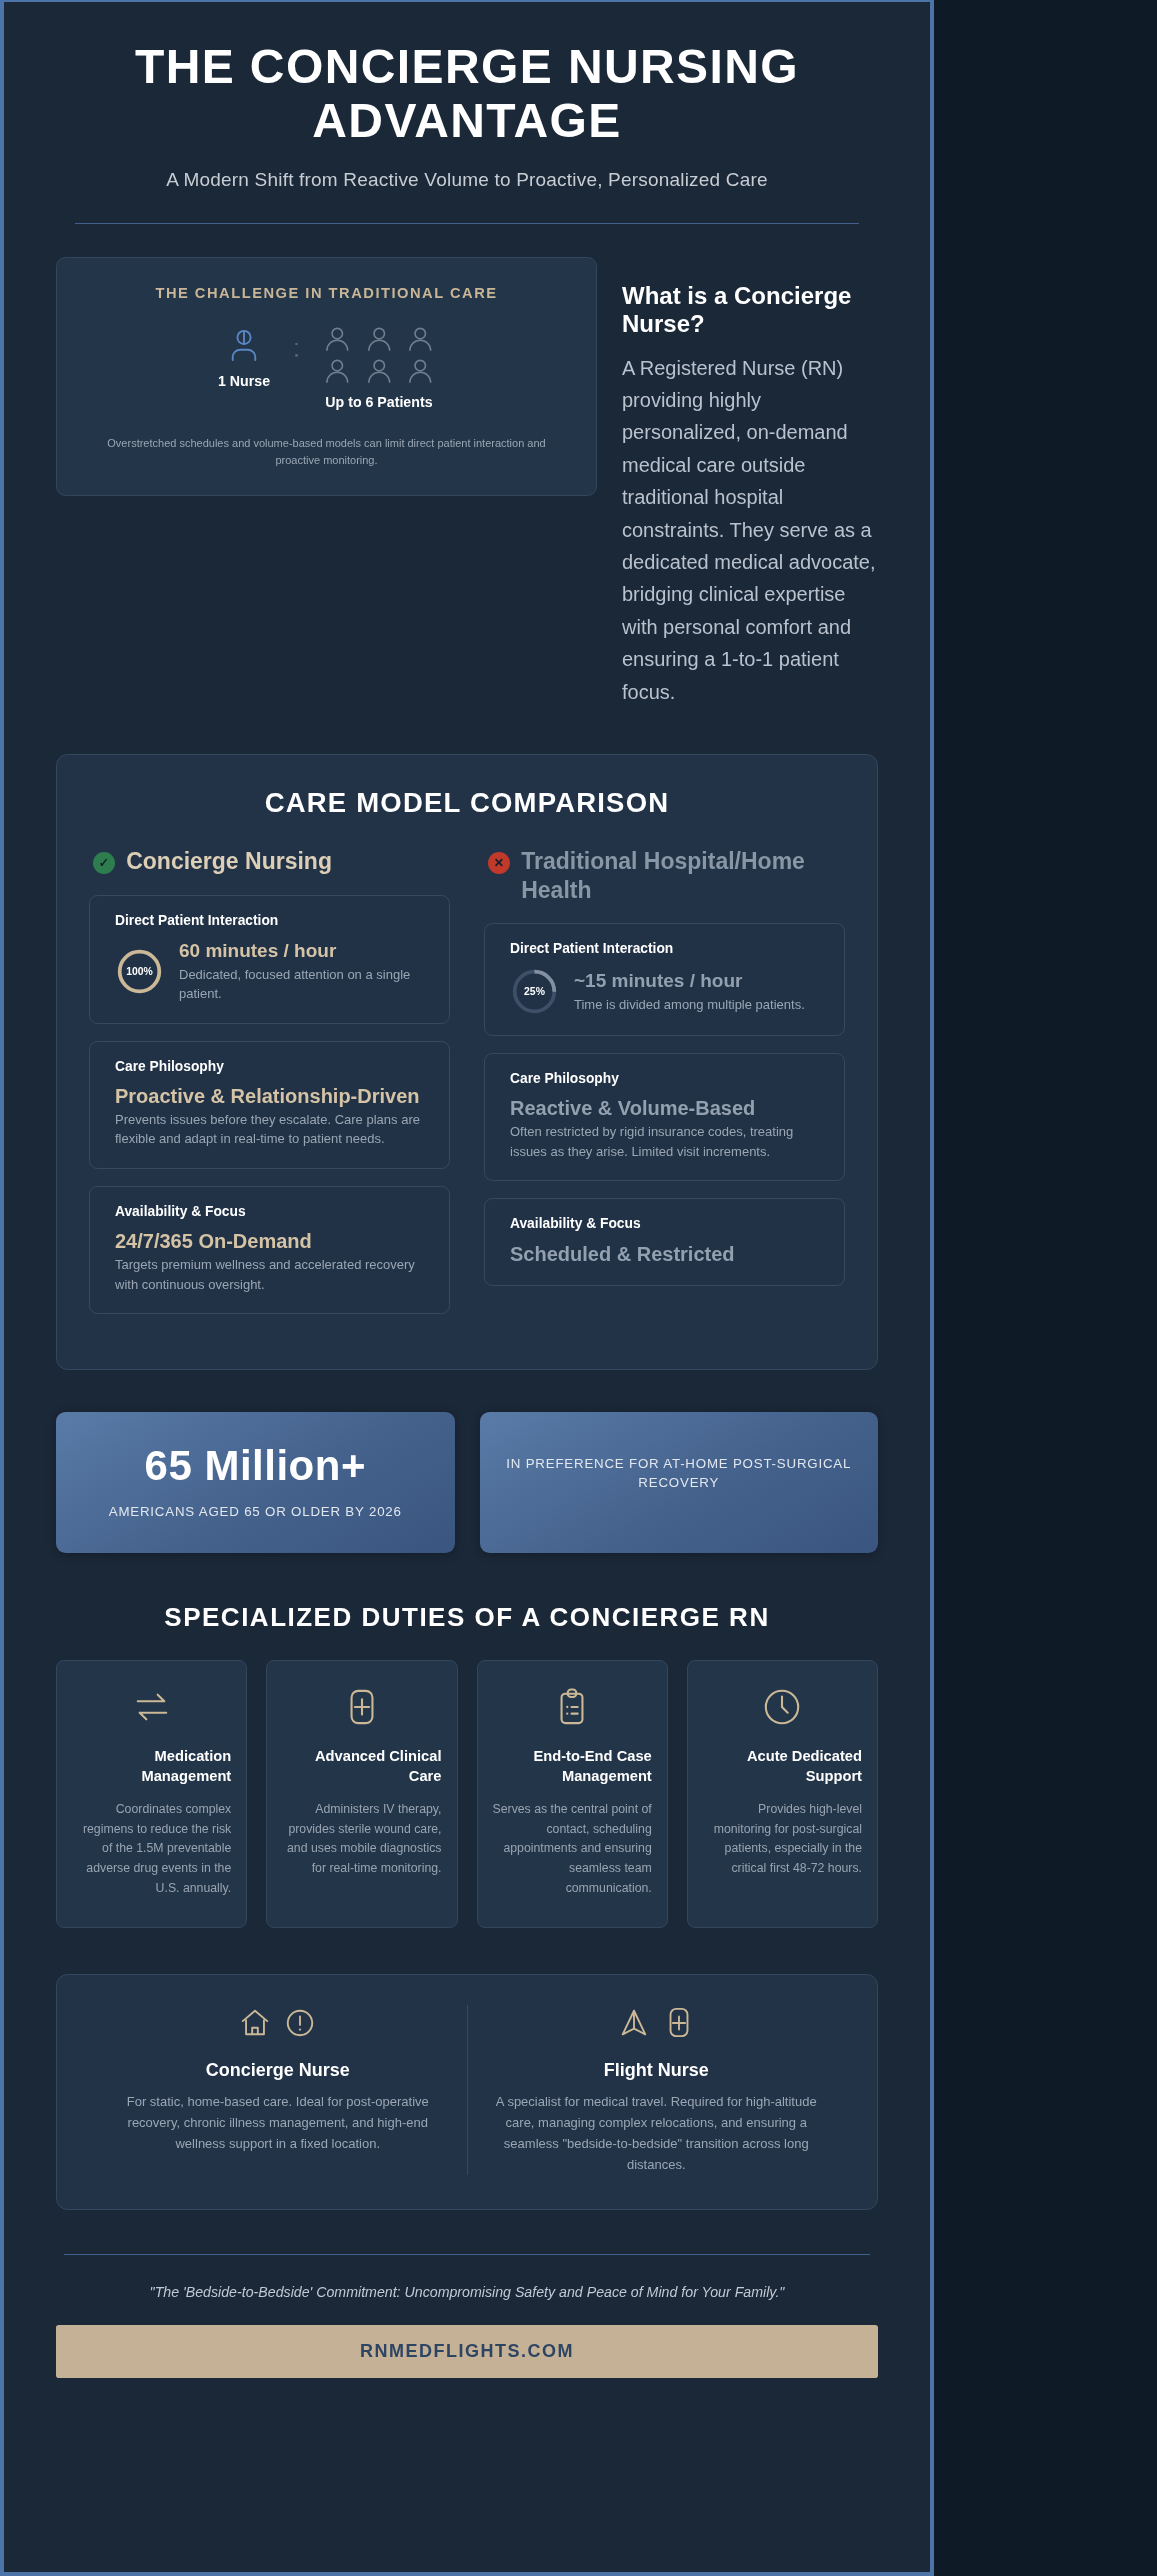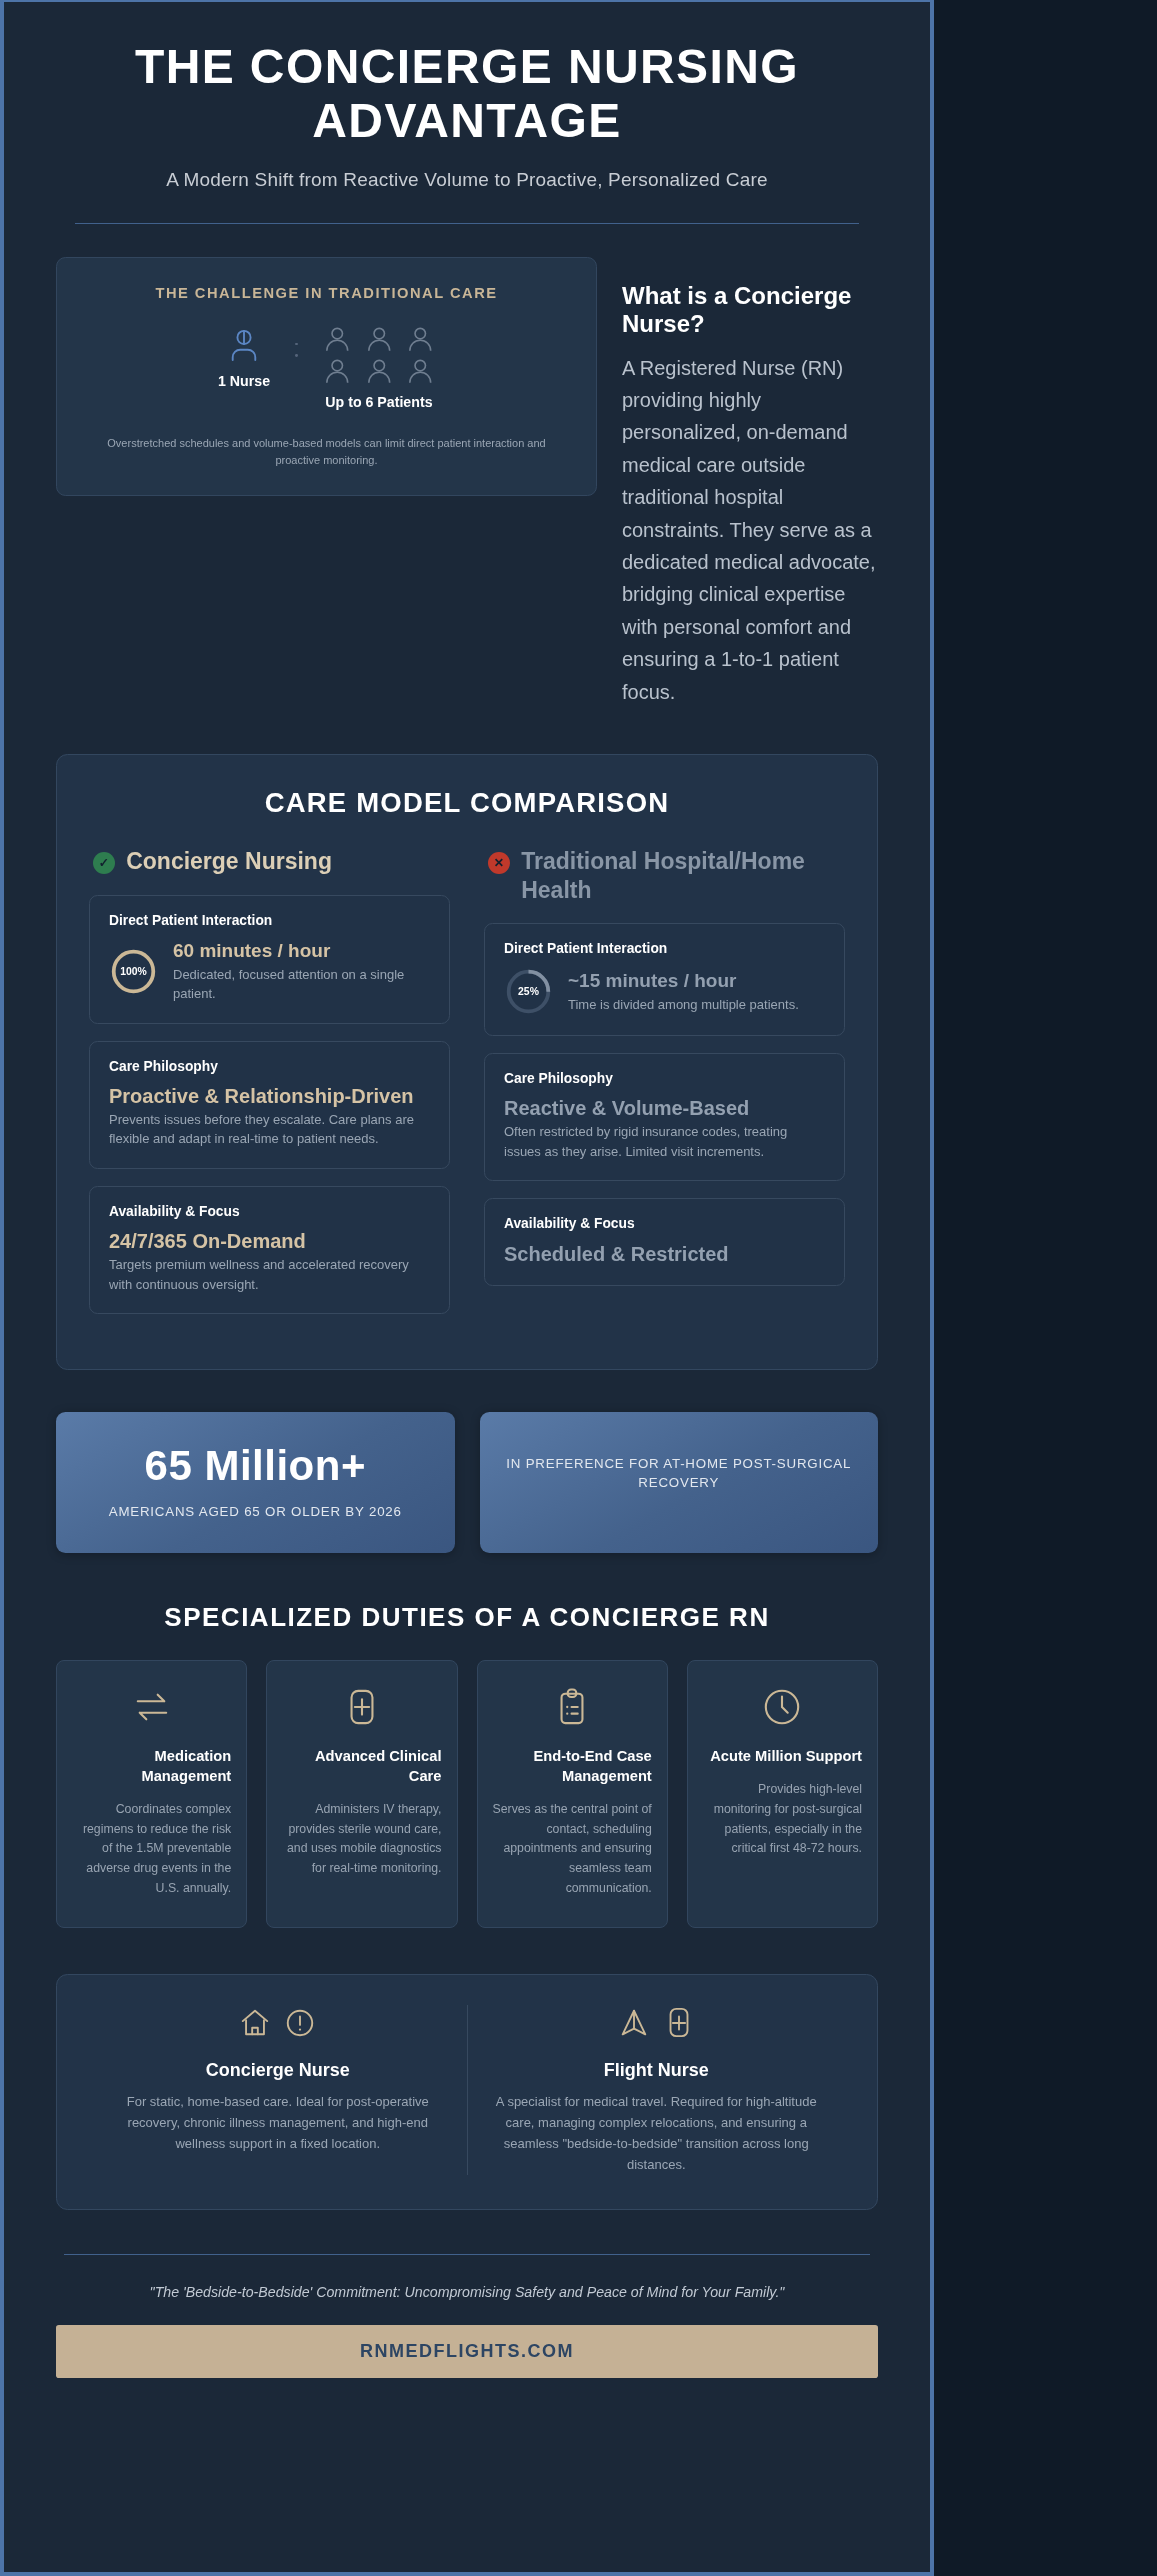--- a/index.html
+++ b/index.html
@@ -146,21 +146,21 @@
   }
   .badge.good { background: #2e7d4f; }
   .badge.bad  { background: #c0392b; }
   .col-title { font-size: 23px; font-weight: bold; line-height: 1.22; }
   .col-title.good { color: #dccfb6; }
   .col-title.bad  { color: #8996a6; }
 
   .cmp-card {
     border: 0.9px solid #37495f;
     border-radius: 8.5px;
-    padding: 17px 19px 19px 19px;
+    padding: 17px 19px 19px 25px;
     margin-bottom: 17px;
     background: #1f304433;
   }
   .cmp-label {
     font-size: 13.8px; font-weight: bold; color: #ffffff;
     margin-bottom: 11.4px;
   }
   .cmp-metric { display: flex; align-items: center; gap: 15px; }
   .ring { width: 49px; height: 49px; flex: none; position: relative; }
   .ring-text {
@@ -479,21 +479,21 @@
       <div class="duty-desc">Serves as the central point of contact, scheduling appointments and ensuring seamless team communication.</div>
     </div>
 
     <div class="duty-card">
       <div class="duty-icon">
         <svg viewBox="0 0 42 42" width="40" height="40" fill="none" stroke="#cbb896" stroke-width="2.2" stroke-linecap="round">
           <circle cx="21" cy="21" r="17"></circle>
           <path d="M21 10v11l6 6"></path>
         </svg>
       </div>
-      <div class="duty-name">Acute Million Support</div>
+      <div class="duty-name">Acute Dedicated Support</div>
       <div class="duty-desc">Provides high-level monitoring for post-surgical patients, especially in the critical first 48-72 hours.</div>
     </div>
 
   </div>
 
   <div class="which-card">
     <div class="which-cols">
 
       <div class="which-col">
         <div class="which-icons">

